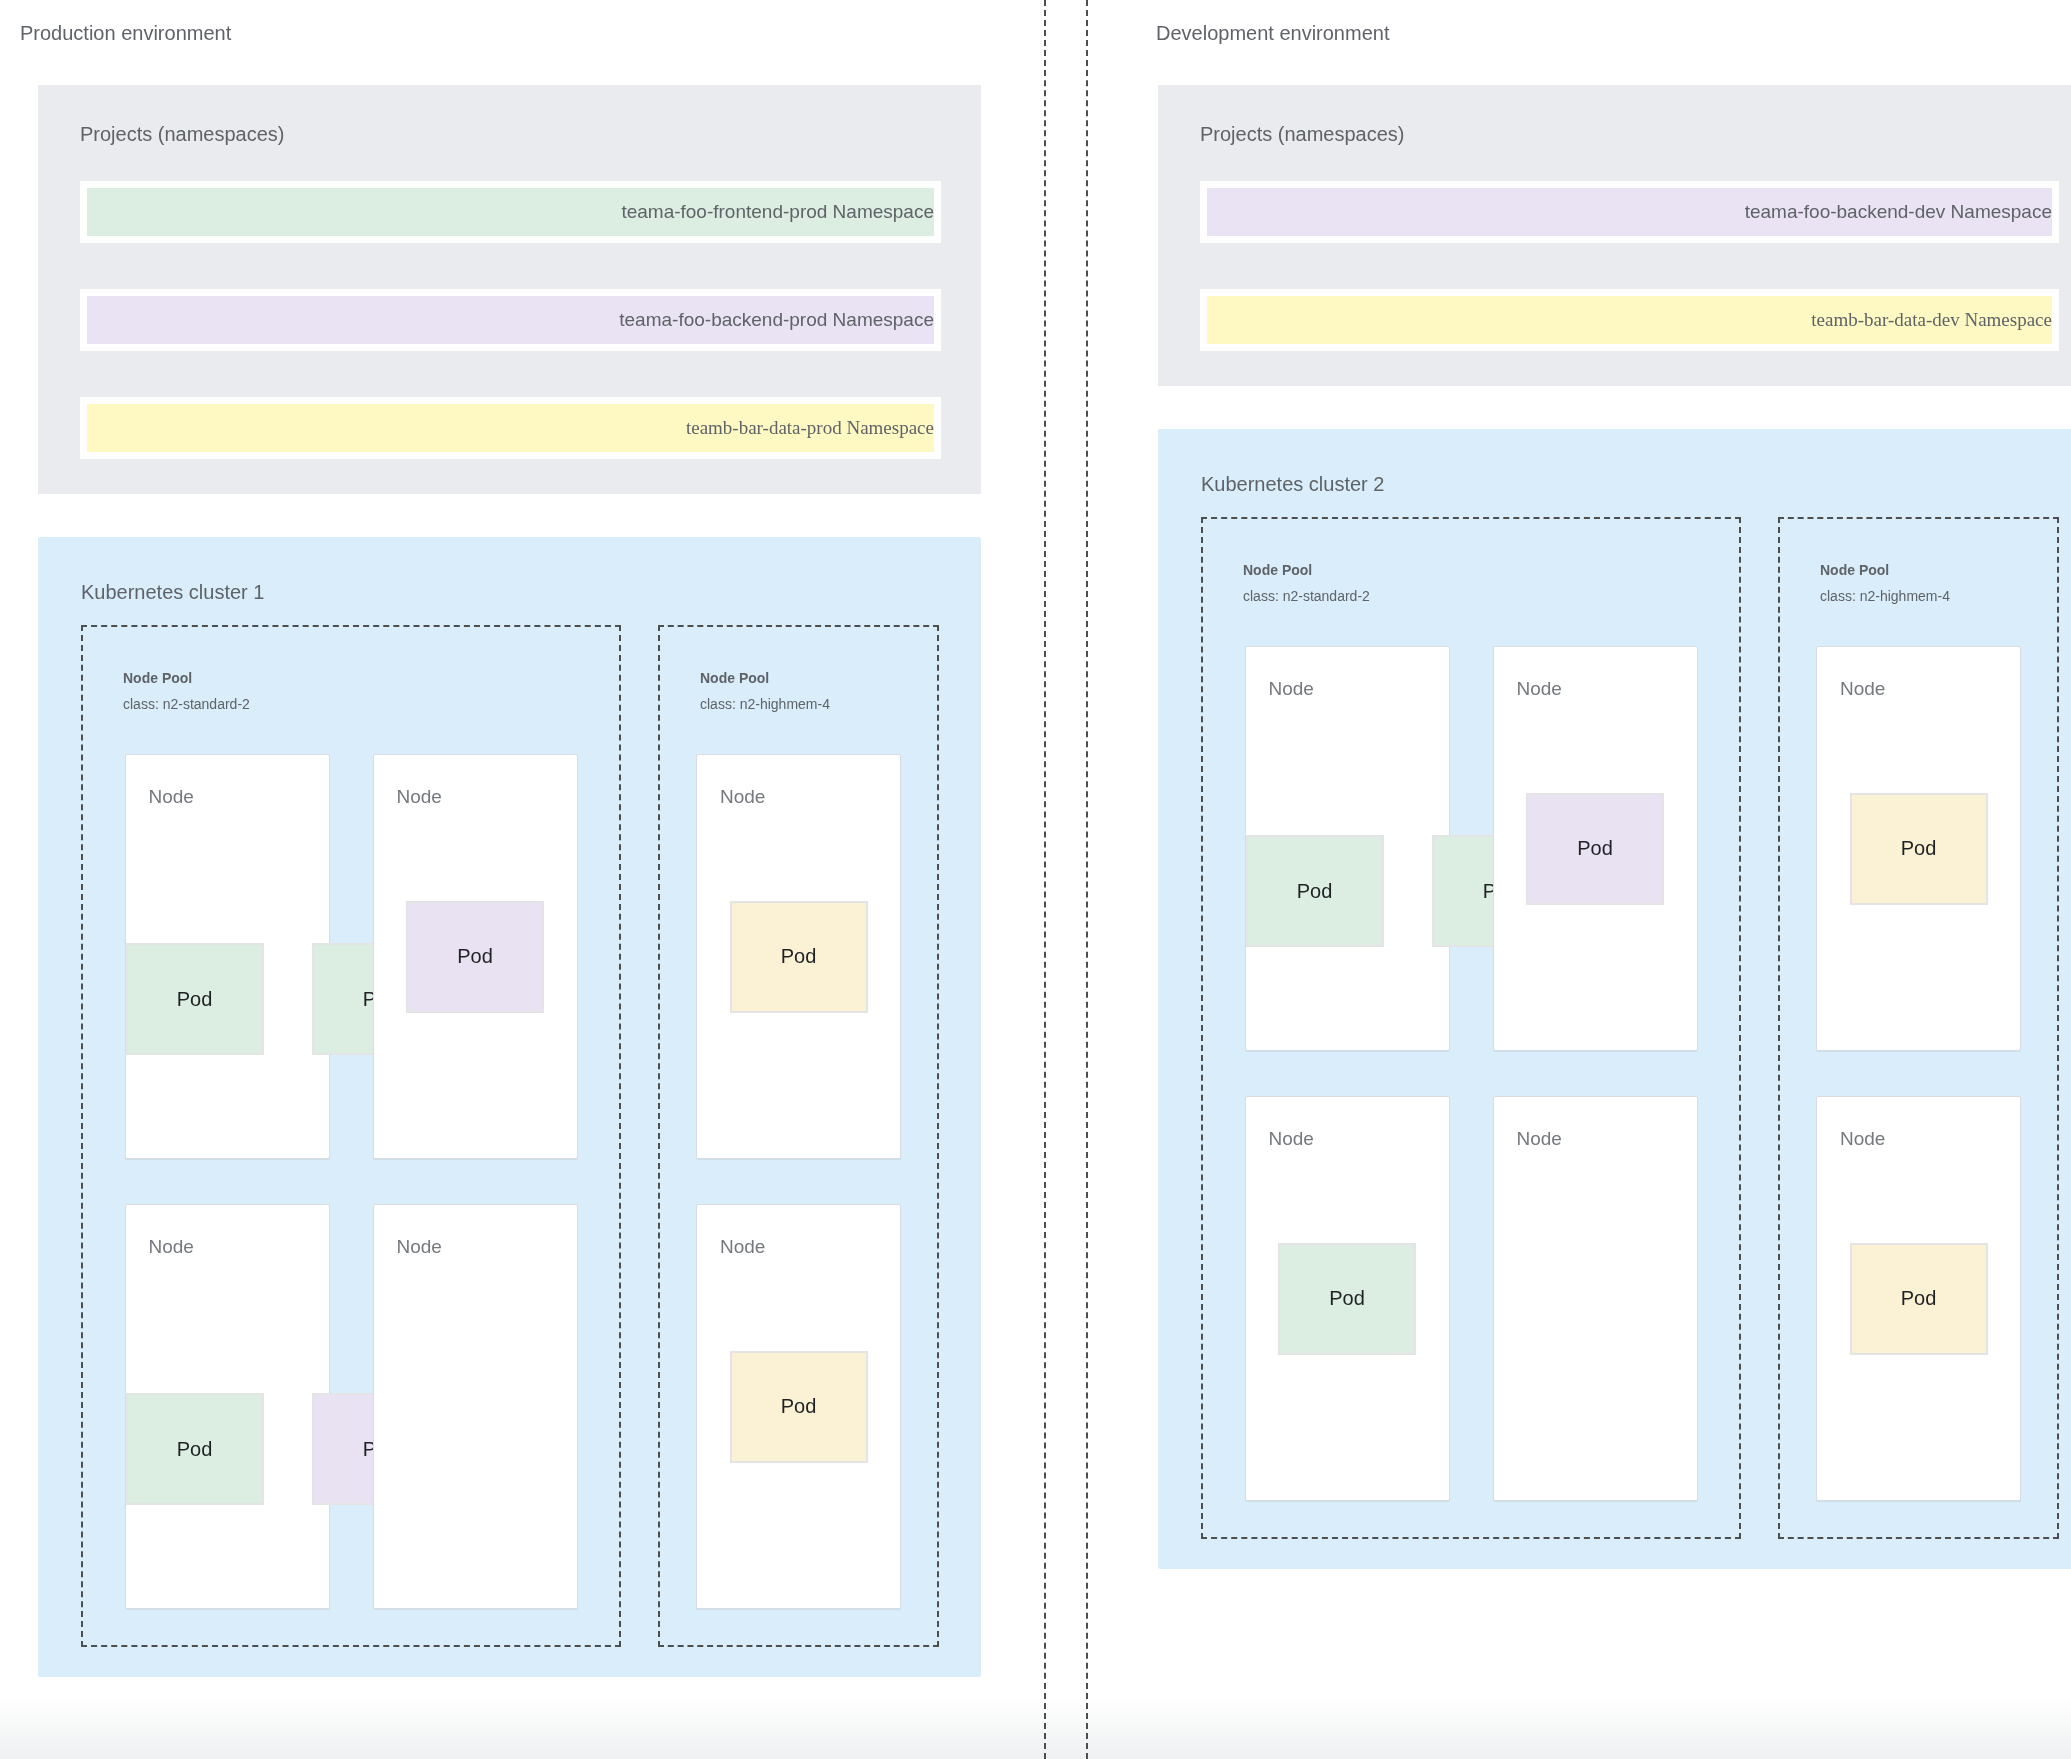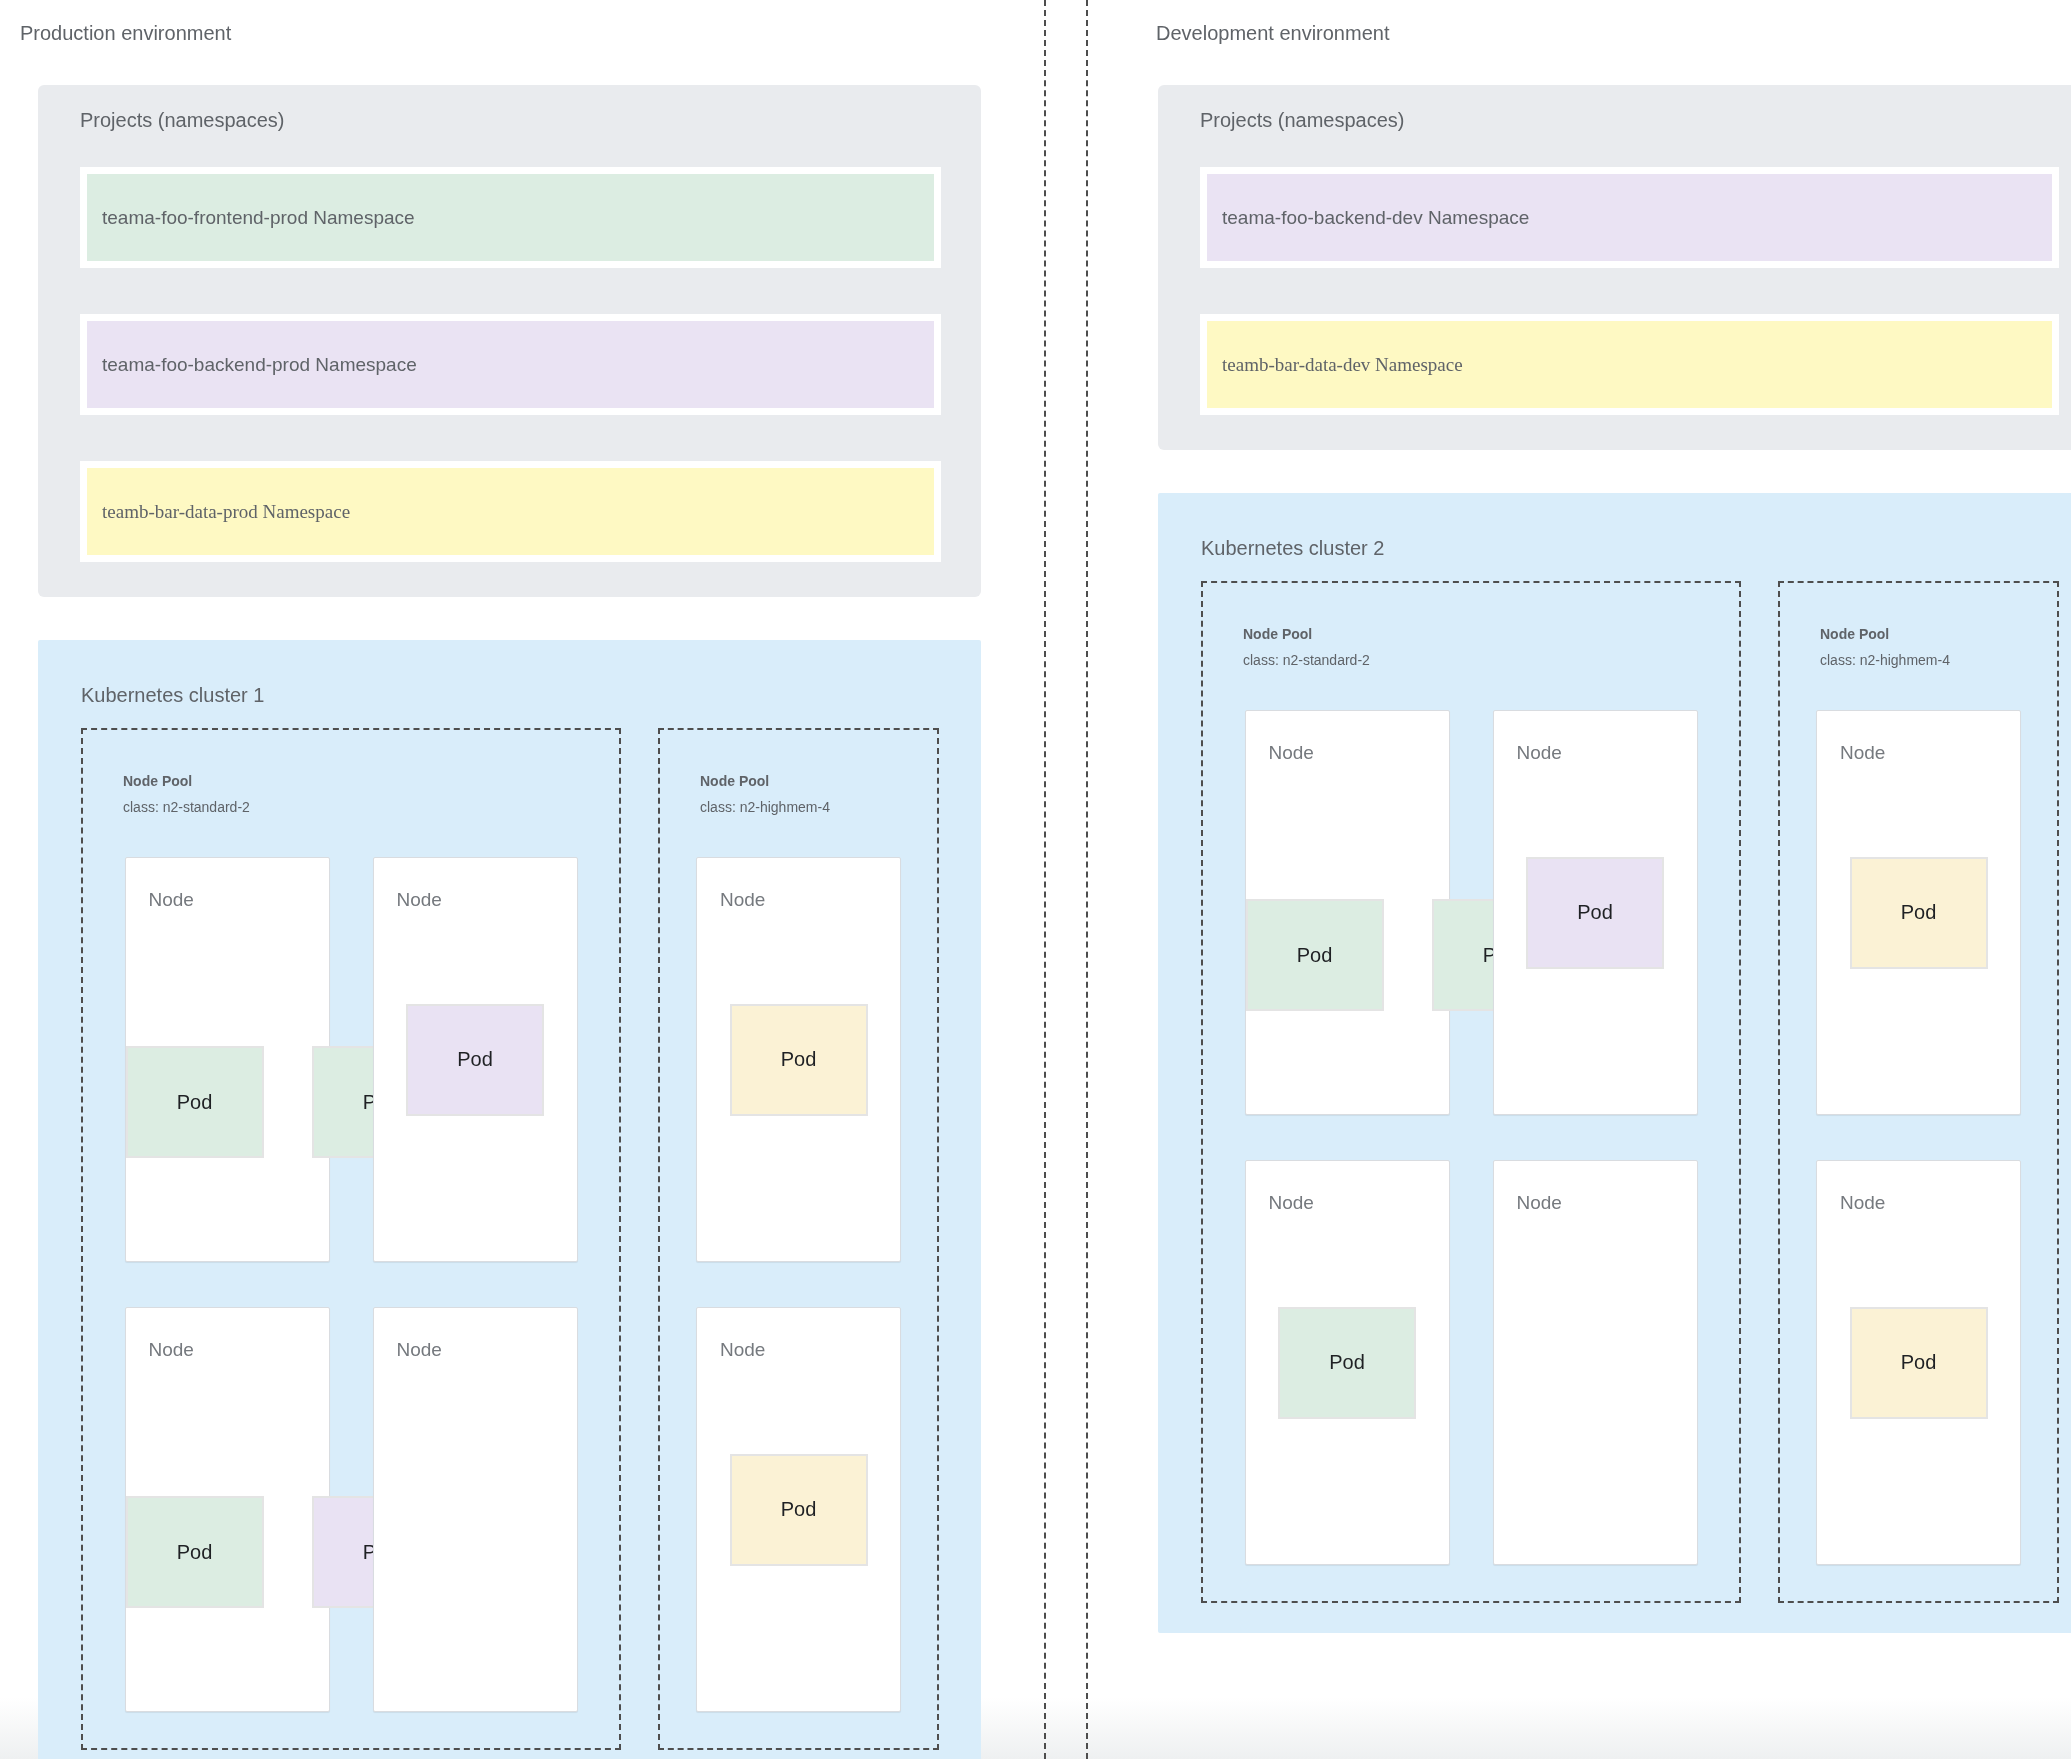--- a/index.html
+++ b/index.html
@@ -33,40 +33,41 @@
     font-size: 20px;
     line-height: 23px;
     color: #5f6368;
   }
   .panel--right .env-title { margin-left: 40px; }
 
   
   .projects {
     margin: 40px 35px 0 38px;
     background: #e9ebee;
-    border-radius: 6px;
-    padding: 24px 40px 35px 42px;
+    border-radius: 0;
+    padding: 38px 40px 35px 42px;
   }
   .panel--right .projects { margin: 40px 24px 0 42px; }
 
   .projects-title {
     font-size: 20px;
     line-height: 23px;
     color: #5f6368;
     margin-bottom: 35px;
   }
 
   .ns {
-    height: 101px;
+    height: 62px;
     border: 7px solid #ffffff;
     display: flex;
     align-items: center;
     padding-left: 15px;
     font-size: 19px;
     color: #5f6368;
+    justify-content: flex-end;
   }
   .ns + .ns { margin-top: 46px; }
   .ns[data-color="green"]  { background: #dcede2; }
   .ns[data-color="purple"] { background: #eae3f3; }
   .ns[data-color="yellow"] { background: #fef9c3; font-family: Liberation Serif, serif; }
 
   
   .cluster {
     margin: 43px 35px 0 38px;
     background: #d9edfa;

